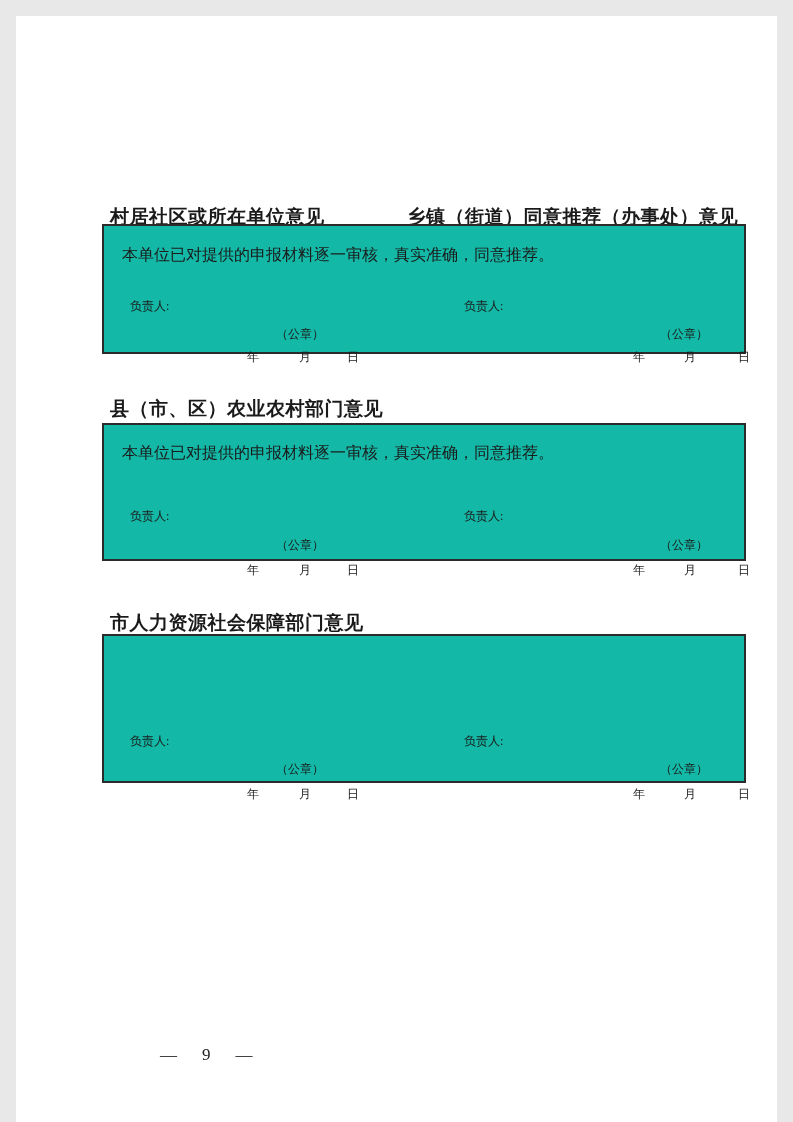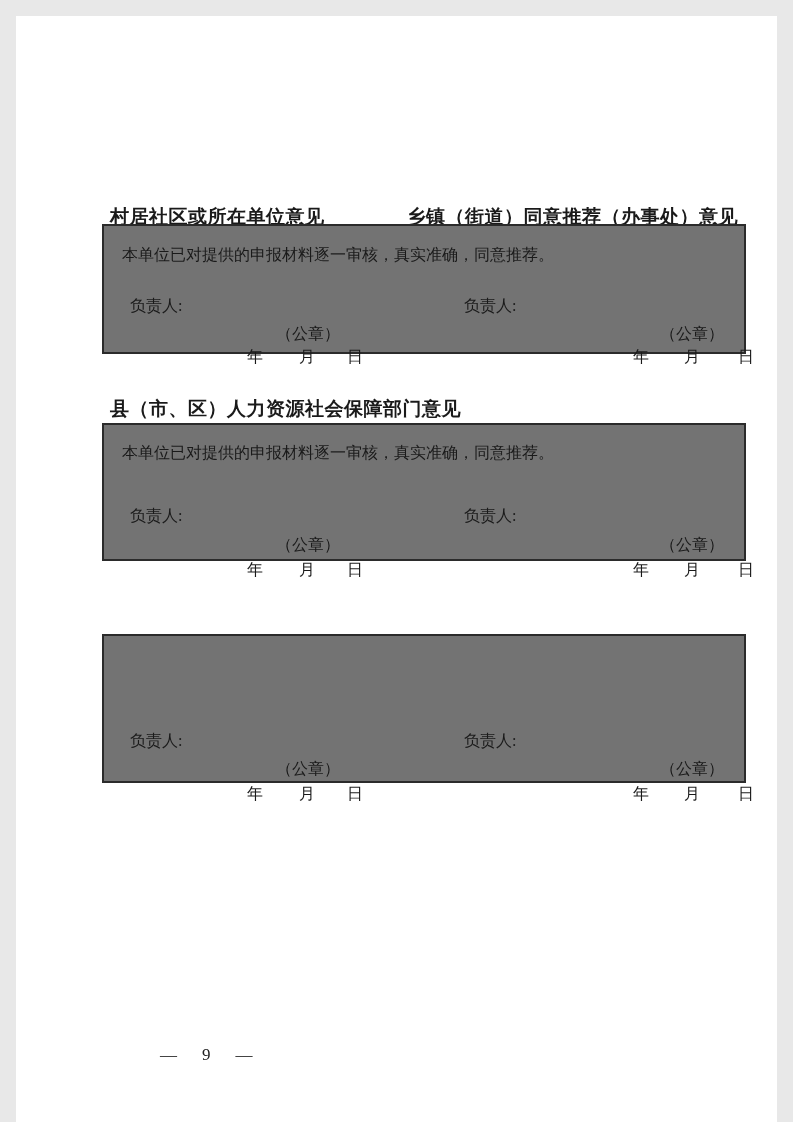--- a/index.html
+++ b/index.html
@@ -25,36 +25,36 @@
     font-weight: 700;
     font-size: 19px;
     letter-spacing: 0.5px;
     white-space: nowrap;
   }
   .box {
     position: absolute;
     left: 78px;
     width: 644px;
     border: 2px solid #2b2b2b;
-    background: #737373;
+    background: #14b8a6;
   }
   .review {
     position: absolute;
     left: 10px;
     right: 10px;
     font-size: 16px;
     line-height: 21px;
     white-space: nowrap;
   }
   .row {
     position: absolute;
     left: 0;
     width: 100%;
     height: 22px;
-    font-size: 16px;
+    font-size: 12px;
     line-height: 22px;
   }
   .row span { position: absolute; white-space: nowrap; }
   .pos-leader-l { left: 10px; }
   .pos-leader-r { left: 344px; }
   .pos-seal-l   { left: 156px; }
   .pos-seal-r   { left: 540px; }
   .pos-year-l   { left: 127px; }
   .pos-month-l  { left: 179px; }
   .pos-day-l    { left: 227px; }
@@ -95,21 +95,21 @@
       <span class="pos-year-l">年</span>
       <span class="pos-month-l">月</span>
       <span class="pos-day-l">日</span>
       <span class="pos-year-r">年</span>
       <span class="pos-month-r">月</span>
       <span class="pos-day-r">日</span>
     </div>
   </div>
 
   <div class="sec-header" style="top:364px;">
-    <span>县（市、区）人力资源社会保障部门意见</span>
+    <span>县（市、区）农业农村部门意见</span>
   </div>
   <div class="box" style="top:399px;height:138px;">
     <div class="review" style="top:9px;">本单位已对提供的申报材料逐一审核，真实准确，同意推荐。</div>
     <div class="row" style="top:64px;">
       <span class="pos-leader-l">负责人:</span>
       <span class="pos-leader-r">负责人:</span>
     </div>
     <div class="row" style="top:93px;">
       <span class="pos-seal-l">（公章）</span>
       <span class="pos-seal-r">（公章）</span>
@@ -118,20 +118,21 @@
       <span class="pos-year-l">年</span>
       <span class="pos-month-l">月</span>
       <span class="pos-day-l">日</span>
       <span class="pos-year-r">年</span>
       <span class="pos-month-r">月</span>
       <span class="pos-day-r">日</span>
     </div>
   </div>
 
   <div class="sec-header" style="top:578px;">
+    <span>市人力资源社会保障部门意见</span>
   </div>
   <div class="box" style="top:610px;height:149px;">
     <div class="row" style="top:78px;">
       <span class="pos-leader-l">负责人:</span>
       <span class="pos-leader-r">负责人:</span>
     </div>
     <div class="row" style="top:106px;">
       <span class="pos-seal-l">（公章）</span>
       <span class="pos-seal-r">（公章）</span>
     </div>

